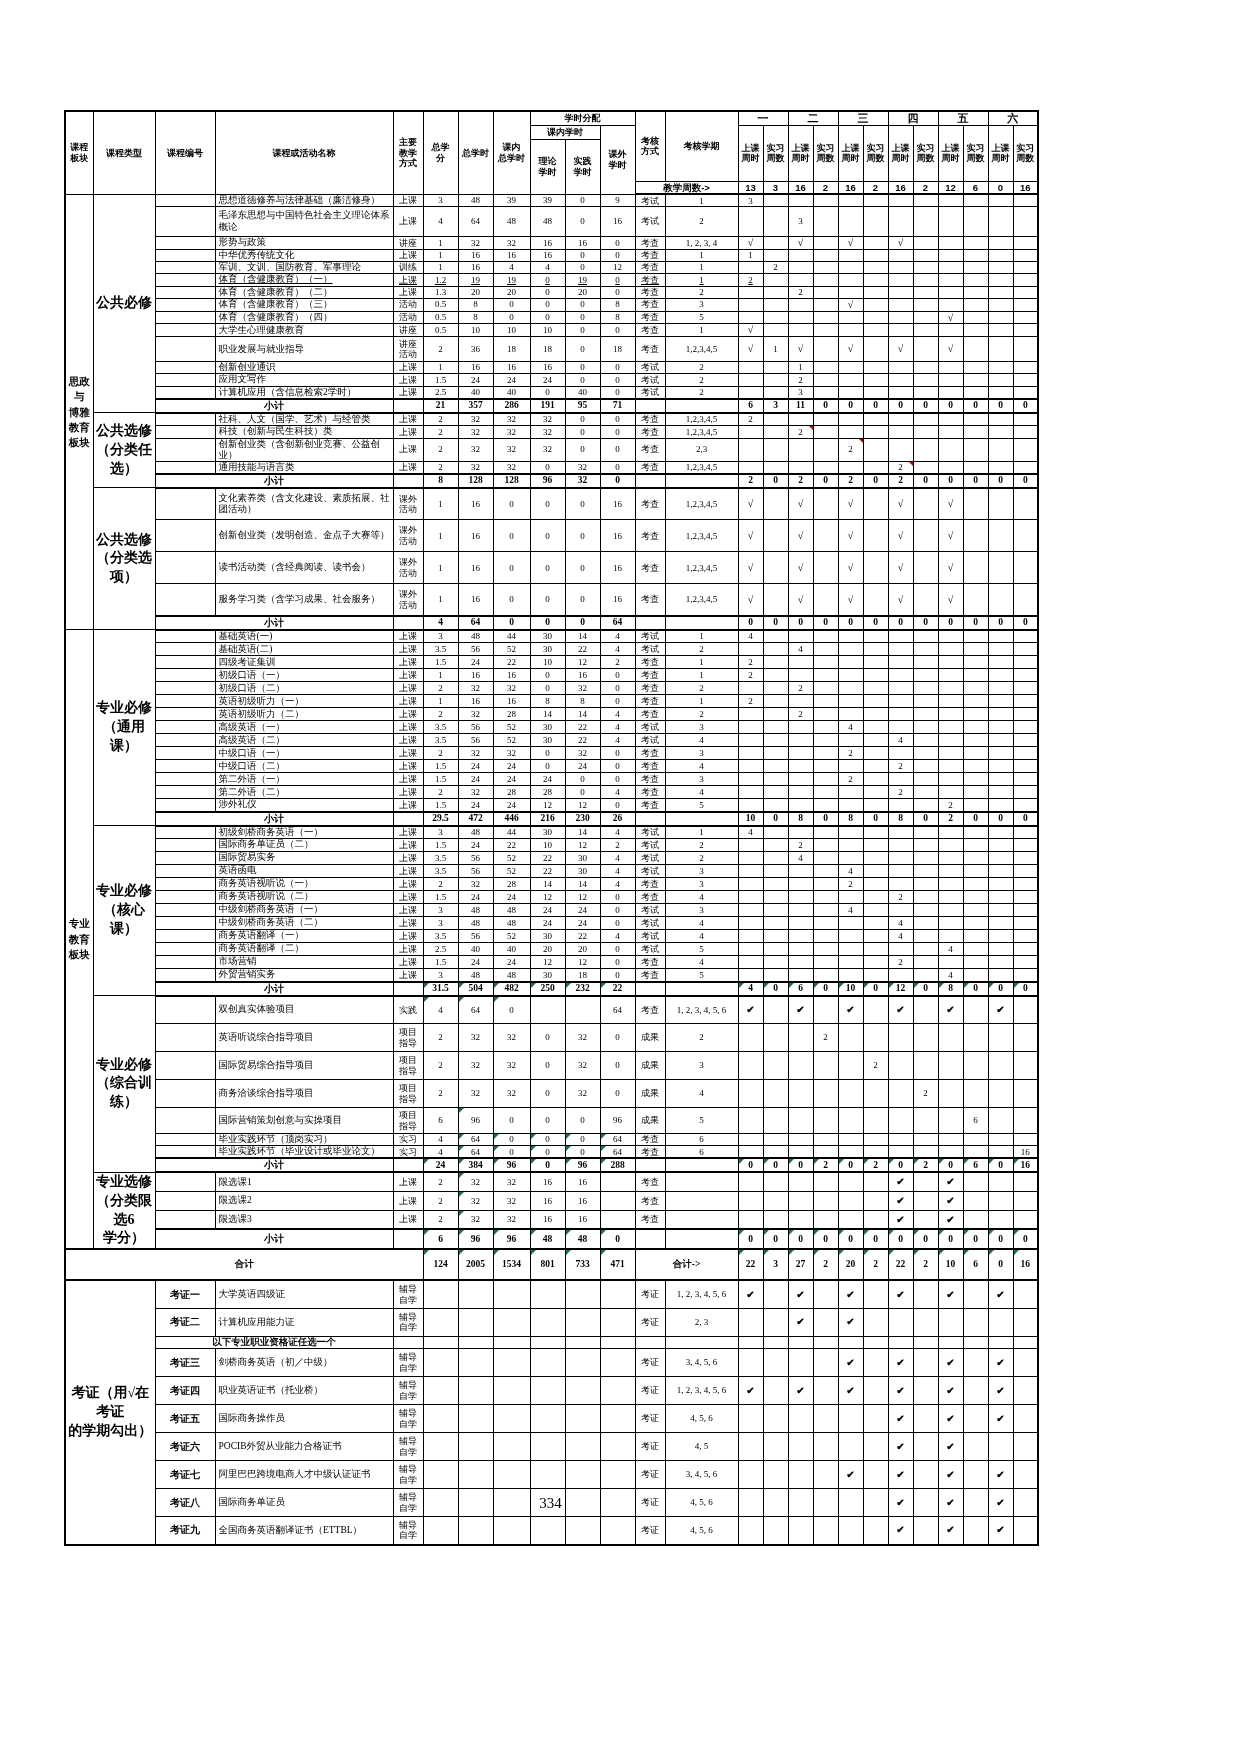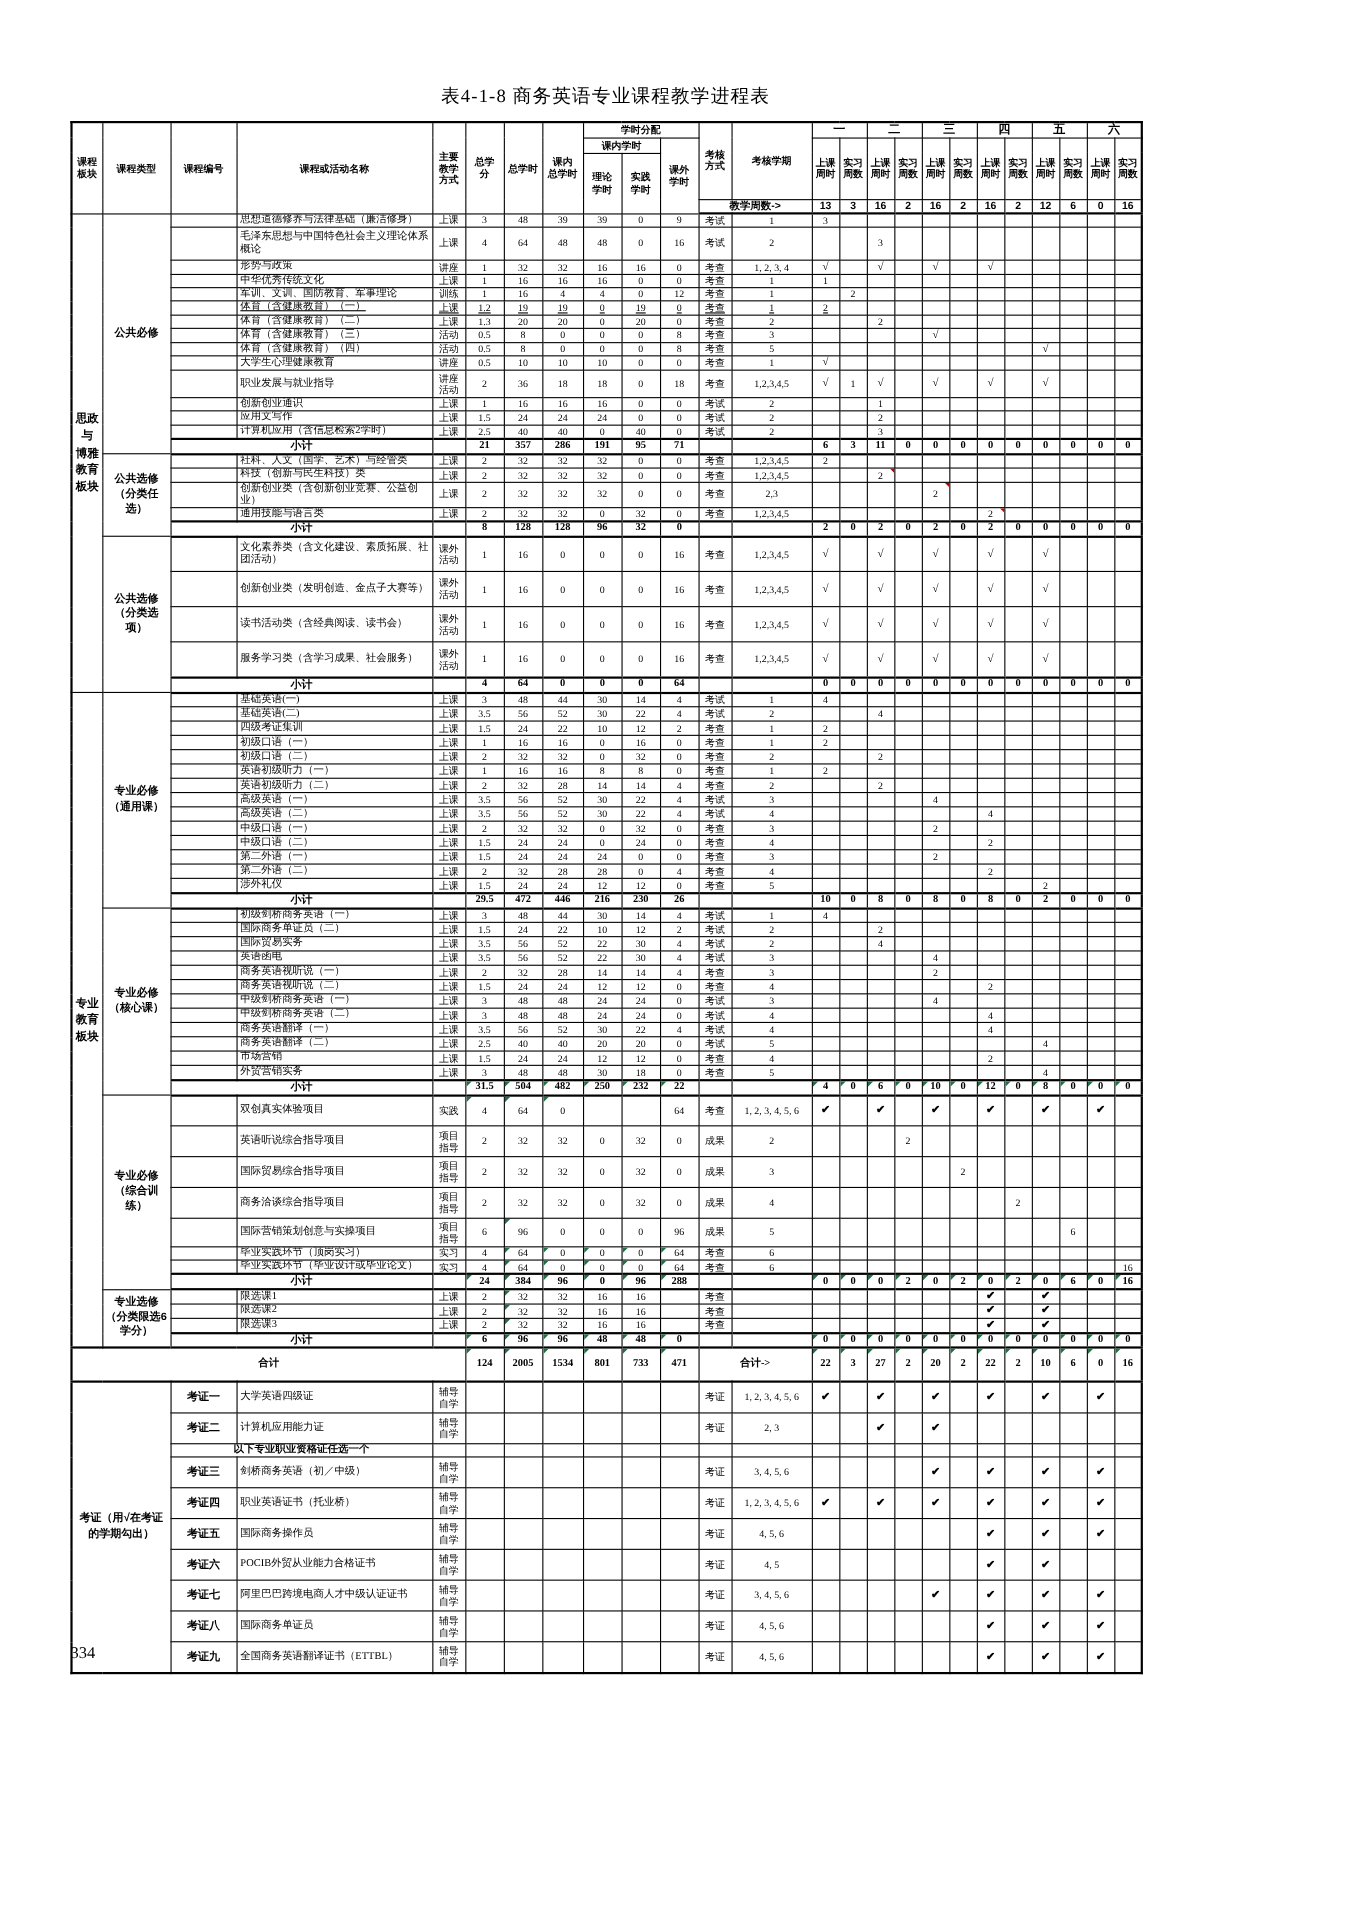--- a/index.html
+++ b/index.html
@@ -9,40 +9,39 @@
     font-size:17px;font-weight:400;letter-spacing:1px;margin:0;}
   table.sched{position:absolute;left:64px;top:110px;width:973px;border-collapse:collapse;
     table-layout:fixed;border:2px solid #000;}
   td{border:1px solid #000;padding:0;text-align:center;vertical-align:middle;
     font-size:9px;line-height:1.18;overflow:hidden;white-space:pre-line;position:relative;}
   thead td{font-weight:bold;font-family:"Liberation Sans",sans-serif;}
   thead td.semname{font-size:11px;}
   thead tr.weeks td{font-size:9.5px;}
   td.nm{text-align:left;padding:0 3px;font-size:9.5px;}
   td.blk{font-weight:bold;font-size:10.5px;font-family:"Liberation Sans",sans-serif;line-height:1.45;margin-left:39px;}
-  td.typ{font-weight:bold;font-size:10px;font-family:Liberation Mono, monospace;line-height:1.35;}
+  td.typ{font-weight:bold;font-size:14px;font-family:Liberation Serif, serif;line-height:1.35;}
   tr.sub td{font-weight:bold;font-size:9.5px;border-top-width:2px;border-bottom-width:2px;}
   tr.sub td.lbl, td.lbl{font-weight:bold;font-size:10px;}
   tr.tot td{font-weight:bold;font-size:9.5px;border-top-width:2px;border-bottom-width:2px;}
   thead tr.weeks td{border-bottom-width:2px;}
   td.certno{font-weight:bold;font-size:10px;font-family:"Liberation Sans",sans-serif;}
   td.noteb{font-weight:bold;font-size:9.5px;}
   td.ck{font-size:10px;}
   td.ckb{font-size:10px;font-weight:bold;}
   td.fg::before{content:"";position:absolute;top:0;left:0;width:0;height:0;
     border-top:5px solid #1e7145;border-right:5px solid transparent;}
   td.fr::after{content:"";position:absolute;top:0;right:0;width:0;height:0;
     border-top:4px solid #c00000;border-left:4px solid transparent;}
-  .pageno{position:absolute;top:1495px;left:64px;width:973px;font-size:15px;}
+  .pageno{position:absolute;top:1495px;left:64px;width:973px;text-align:center;font-size:15px;}
 </style>
 </head>
 <body>
 
 <div class="page">
-  <h1 class="doc-title">表4-1-8 商务英语专业课程教学进程表</h1>
 
   <table class="sched">
     <colgroup>
       <col style="width:28px">
         <col style="width:62px">
         <col style="width:60px">
         <col style="width:178px">
       <col style="width:30px">
         <col style="width:35px">
         <col style="width:35px">

